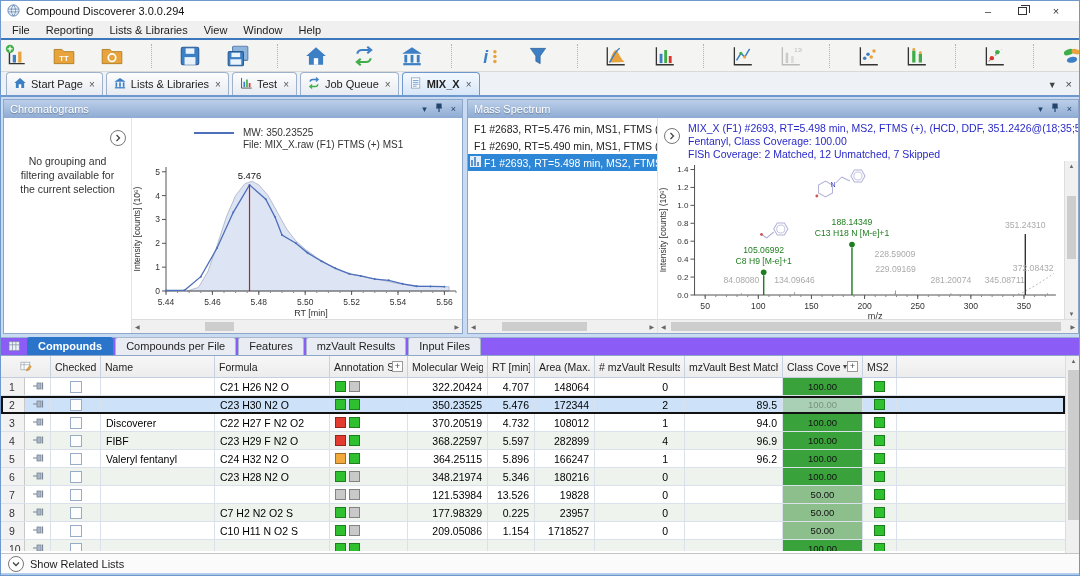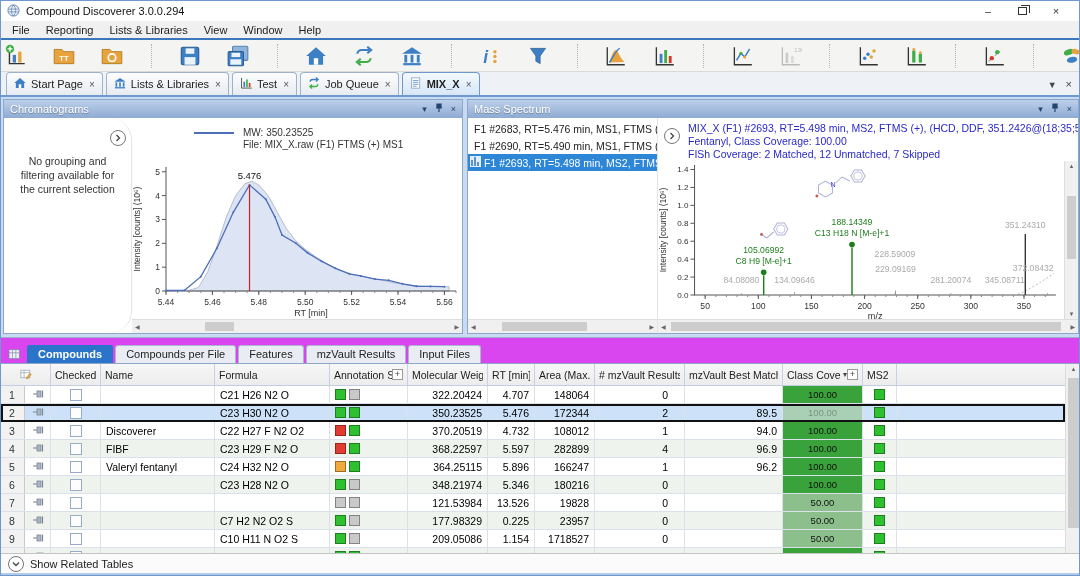--- a/index.html
+++ b/index.html
@@ -33,21 +33,21 @@
 
   
   .main{position:absolute;top:96px;left:0;width:1080px;height:240px;background:#c9dbf2;display:flex;gap:4px;padding:2px 2px 3px 2px;}
   .panel{background:#fff;border:1px solid #8ea6c8;display:flex;flex-direction:column;min-width:0;}
   .chrom-panel{width:460px;flex:none;}
   .spec-panel{flex:1;}
   .panel-header{height:18px;flex:none;background:linear-gradient(#bccfe9,#8fabd3);display:flex;align-items:center;padding:0 6px;font-size:11px;color:#fff;text-shadow:0 1px 1px rgba(0,0,0,.3);}
   .ph-icons{margin-left:auto;display:flex;align-items:center;gap:8px;color:#24456e;font-size:9px;text-shadow:none;}
   .panel-body{flex:1;display:flex;min-height:0;}
 
-  .note-region{width:128px;flex:none;border-right:1px solid #e3e3e3;position:relative;font-size:10.5px;color:#333;text-align:center;padding:36px 9px 0;line-height:14px;border-radius:22px;}
+  .note-region{width:128px;flex:none;border-right:1px solid #e3e3e3;position:relative;font-size:10.5px;color:#333;text-align:center;padding:36px 9px 0;line-height:14px;}
   .expander{width:16px;height:16px;border:1px solid #777;border-radius:50%;display:flex;align-items:center;justify-content:center;background:#fff;}
   .note-region .expander{position:absolute;top:12px;right:5px;}
 
   .chart-region{flex:1;display:flex;flex-direction:column;min-width:0;position:relative;}
   .legend{display:flex;align-items:flex-start;gap:9px;font-size:10px;color:#333;padding:9px 0 0 62px;height:37px;flex:none;line-height:12px;}
   .legend-line{width:40px;height:2px;background:#4d6fba;margin-top:5px;flex:none;}
 
   .hscroll{height:14px;flex:none;background:#f0f0f0;border-top:1px solid #ddd;position:relative;display:flex;align-items:center;justify-content:space-between;padding:0 3px;font-size:6px;color:#666;}
   .hthumb{position:absolute;top:2px;height:9px;background:#cdcdcd;}
   .vscroll{width:14px;flex:none;background:#f0f0f0;border-left:1px solid #ddd;display:flex;flex-direction:column;align-items:center;justify-content:space-between;padding:2px 0;font-size:6px;color:#666;position:relative;}
@@ -61,21 +61,21 @@
   .spec-chart-region{flex:1;display:flex;flex-direction:column;min-width:0;position:relative;}
   .spec-header{font-size:10.5px;color:#2929c8;padding:4px 14px 0 30px;line-height:13px;flex:none;white-space:nowrap;overflow:hidden;}
   .spec-chart-region .expander{position:absolute;top:10px;left:6px;}
   .spec-chart-row{flex:1;display:flex;min-height:0;}
   .spec-chart-row svg{flex:1;}
 
   svg text{font-family:"Liberation Sans",sans-serif;}
 
   
   .bottomarea{position:absolute;top:336px;left:0;width:1080px;height:240px;background:#fff;display:flex;flex-direction:column;border-top:1px solid #9ab0cf;}
-  .table-tabs{height:26px;flex:none;display:flex;align-items:flex-end;background:#d946ef;padding:2px 0 0 2px;border-bottom:1px solid #8ea6c8;}
+  .table-tabs{height:18px;flex:none;display:flex;align-items:flex-end;background:#8b5cf6;padding:2px 0 0 2px;border-bottom:1px solid #8ea6c8;}
   .corner-icon{width:22px;height:18px;display:flex;align-items:center;justify-content:center;margin-right:2px;}
   .ttab{font-size:11px;padding:2px 10px 3px;border:1px solid #aab8cc;border-bottom:none;border-radius:3px 3px 0 0;background:#e9edf3;color:#222;margin-right:2px;white-space:nowrap;}
   .ttab.active{background:#2a74c9;color:#fff;border-color:#2a74c9;font-weight:bold;}
 
   .table-wrap{flex:1;display:flex;min-height:0;}
   .grid{flex:1;overflow:hidden;font-size:10.5px;min-width:0;}
   .grid-header{display:flex;height:22px;background:linear-gradient(#f7f7f7,#ececec);border-bottom:1px solid #c3cfe0;color:#222;}
   .gh-cell{border-right:1px solid #c6d2e2;display:flex;align-items:center;padding:0 4px;white-space:nowrap;overflow:hidden;flex:none;}
   .gh-fill{flex:1;border-right:none;}
   .plusbtn{margin-left:auto;width:11px;height:11px;border:1px solid #9a9a9a;background:#fdfdfd;font-size:9px;line-height:9px;text-align:center;color:#444;flex:none;}
@@ -1091,18 +1091,18 @@
         <span>▲</span>
         <span class="vthumb"></span>
       </div>
     </div>
     <div class="table-footer">
       <span class="expander">
           <svg width="8" height="8" viewBox="0 0 8 8">
             <path d="M1 2.5l3 3 3-3" fill="none" stroke="#444" stroke-width="1.3"></path>
           </svg>
         </span>
-      <span>Show Related Tables</span>
+      <span>Show Related Lists</span>
     </div>
     <div class="bottom-frame"></div>
   </div>
 
 </div>
 
 </body></html>

